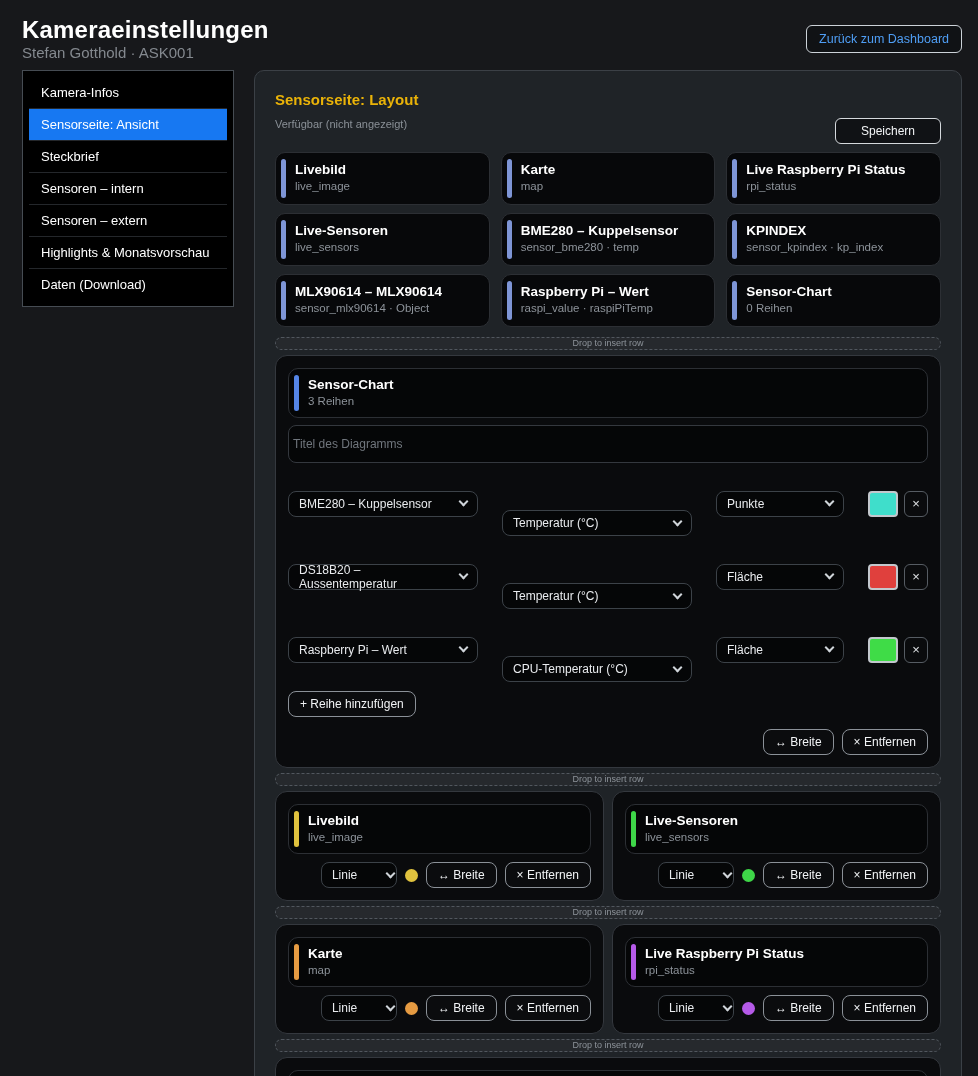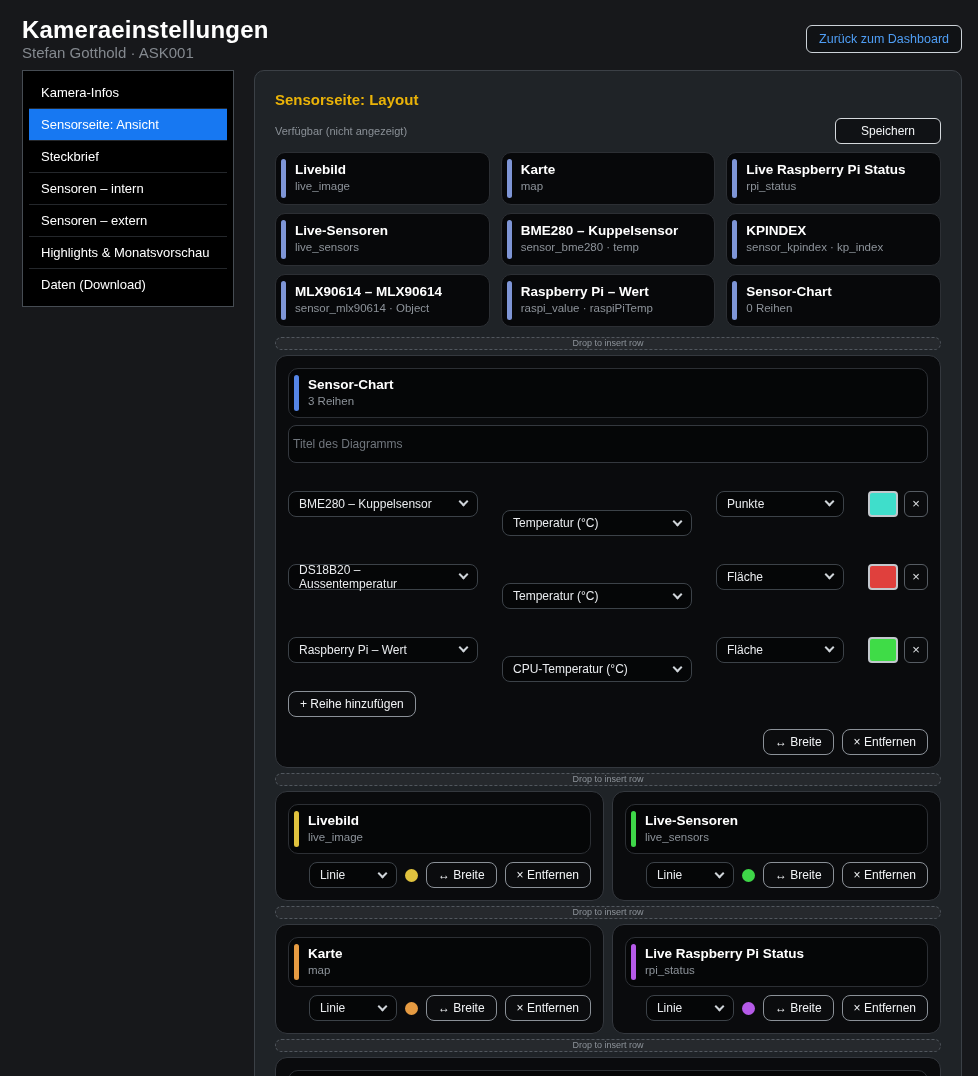--- a/index.html
+++ b/index.html
@@ -25,21 +25,21 @@
   .side-item:last-child { border-bottom:none; }
   .side-item.active { background:#1778f2; }
   
   .main-panel {
     flex:1; background:#1f2327; border:1px solid #3b4046; border-radius:10px;
     padding:20px 20px 0 20px; min-height:1010px;
   }
   .panel-title { font-size:15px; font-weight:700; color:#eab308; margin-bottom:10px; }
   .panel-desc { font-size:13px; color:#99a1a9; line-height:23px; margin-bottom:8px; }
   .panel-desc span { display:block; }
-  .avail-header { display:flex; justify-content:space-between; align-items:center; margin-bottom:8px; height:26px; }
+  .avail-header { display:flex; justify-content:space-between; margin-bottom:8px; height:26px; }
   .avail-label { font-size:11px; color:#8a9097; }
   .save-btn { background:#101215; border:1px solid #d5d9dd; border-radius:6px; color:#f2f4f6; font-size:12px; padding:5px 25px; cursor:pointer; font-family:inherit; }
   
   .avail-grid { display:grid; grid-template-columns:repeat(3,1fr); gap:8px 11px; margin-bottom:10px; }
   .acard { position:relative; background:#07080a; border:1px solid #2c2f34; border-radius:10px; padding:9px 12px 8px 19px; height:53px; cursor:grab; }
   .accent { position:absolute; left:5px; top:6px; bottom:6px; width:5px; border-radius:4px; }
   .acard-title { font-size:13.5px; font-weight:600; color:#fff; margin-bottom:3px; white-space:nowrap; overflow:hidden; }
   .acard-sub { font-size:11.5px; color:#8d939a; white-space:nowrap; overflow:hidden; }
   
   .gridarea { display:flex; flex-direction:column; gap:5px; }
@@ -62,21 +62,21 @@
   .sel-sensor { width:190px; } .sel-metric { width:190px;margin-top:39px; } .sel-style { width:128px; }
   .chev { width:7px; height:7px; border-right:2px solid #cfd4d9; border-bottom:2px solid #cfd4d9; transform:rotate(45deg); margin-top:-4px; flex:none; }
   .swatch { width:30px; height:26px; border:2px solid #c3c8cd; border-radius:4px; margin-left:auto; cursor:pointer; flex:none; }
   .xbtn { width:24px; height:26px; margin-left:-18px; background:#0a0b0d; border:1px solid #565c63; border-radius:6px; color:#dfe2e5; font-size:13px; display:flex; align-items:center; justify-content:center; cursor:pointer; flex:none; }
   .series-row .xbtn { margin-left:-18px; }
   .add-series-btn { margin-top:9px; background:#0b0c0e; border:1px solid #8b9198; border-radius:8px; color:#f1f3f5; font-size:12px; padding:5px 11px; cursor:pointer; font-family:inherit; }
   .row-footer { display:flex; justify-content:flex-end; gap:8px; margin-top:12px; }
   .gbtn { background:#0b0c0e; border:1px solid #8b9198; border-radius:8px; color:#f1f3f5; font-size:12px; padding:5px 11px; cursor:pointer; font-family:inherit; }
   
   .tile-controls { display:flex; justify-content:flex-end; align-items:center; gap:8px; margin-top:8px; }
-  .sel-line { width:88px;gap:30px; }
+  .sel-line { width:76px;gap:30px; }
   .dot { width:13px; height:13px; border-radius:50%; flex:none; }
 </style>
 </head>
 <body>
 
 <div class="header">
   <div>
     <h1>Kameraeinstellungen</h1>
     <div class="subtitle">Stefan Gotthold · ASK001</div>
   </div>

